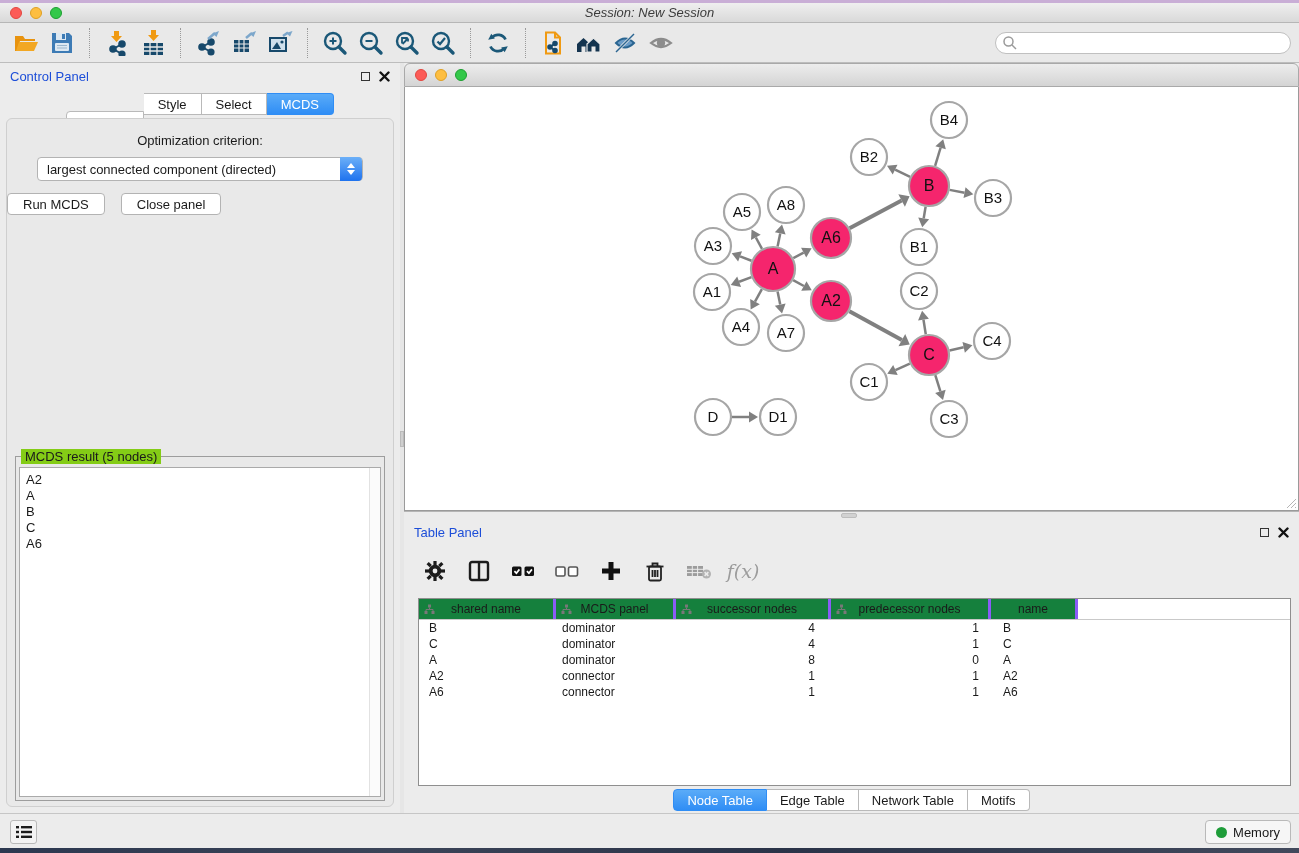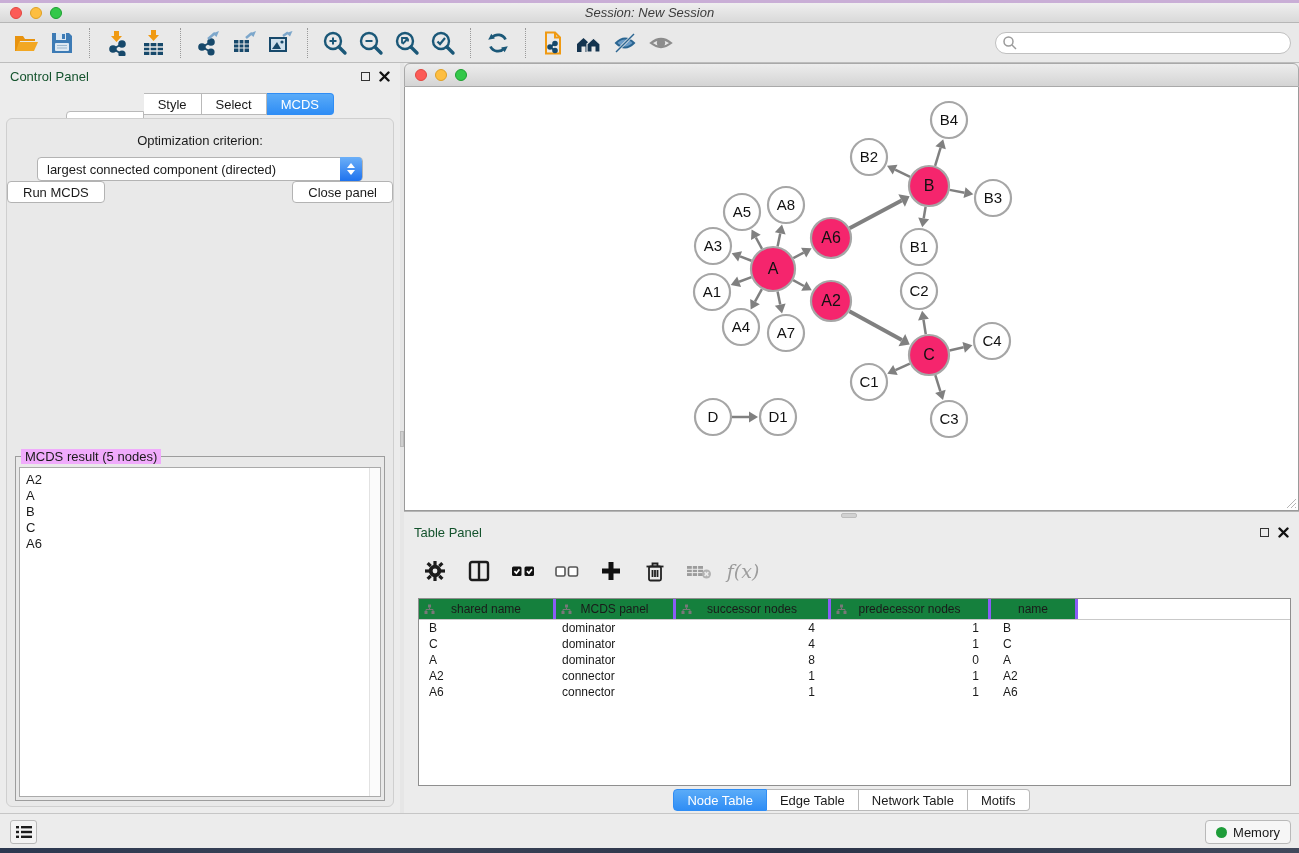--- a/index.html
+++ b/index.html
@@ -28,45 +28,45 @@
   .search-wrap input { width:100%; height:22px; border:1px solid #c0c0c0; border-radius:11px;
     background:#fff; padding:0 8px 0 26px; font-size:12px; outline:none; }
   .search-glass { position:absolute; left:7px; top:3px; }
 
   
   .main { position:absolute; left:0; top:63px; width:1299px; height:750px; }
 
   
   .control-panel { position:absolute; left:0; top:0; width:400px; height:750px; background:#ececec; }
   .panel-head { height:26px; display:flex; align-items:center; padding:0 10px; }
-  .panel-head .ph-title { color:#14532d; }
+  .panel-head .ph-title { color:#1d4ed8; }
   .panel-head .ph-btns { margin-left:auto; display:flex; gap:9px; align-items:center; }
   .cp-tabs { display:flex; justify-content:center; margin-top:4px; }
   .cp-tab { height:22px; padding:0 14px; display:flex; align-items:center; background:#fff;
     border:1px solid #b9b9b9; border-left:none; font-size:13px; }
   .cp-tab:first-child { border-left:1px solid #b9b9b9; border-radius:4px 0 0 4px;margin-top:18px; }
   .cp-tab:last-child { border-radius:0 4px 4px 0; }
   .cp-tab.active { background:linear-gradient(#5aabf8,#2f8df5); border-color:#2f8df5; color:#fff; }
   .cp-content { position:absolute; left:6px; right:6px; top:55px; bottom:6px;
     background:#e9e9e9; border:1px solid #cfcfcf; border-radius:6px; }
   .opt-label { text-align:center; margin-top:14px; }
   .dd { position:relative; margin:9px 30px 0 30px; height:24px; background:#fff;
     border:1px solid #b3b3b3; border-radius:4px; display:flex; align-items:center; }
   .dd-value { padding-left:9px; font-size:13px; }
   .dd-step { position:absolute; right:0; top:-1px; bottom:-1px; width:22px; border-radius:0 4px 4px 0;
     background:linear-gradient(#6cb0f8,#1e72ee); display:flex; flex-direction:column;
     align-items:center; justify-content:center; gap:2px; }
   .dd-step .tri-up { width:0;height:0;border-left:4px solid transparent;border-right:4px solid transparent;border-bottom:5px solid #fff; }
   .dd-step .tri-dn { width:0;height:0;border-left:4px solid transparent;border-right:4px solid transparent;border-top:5px solid #fff; }
-  .cp-buttons { display:flex; justify-content:space-between; gap:16px; }
+  .cp-buttons { display:flex; justify-content:flex-start; gap:16px; margin-top:12px; }
   .btn { height:22px; padding:0 15px; background:#fff; border:1px solid #b3b3b3; border-radius:4px;
     font-size:13px; display:flex; align-items:center; }
   .result-box { position:absolute; left:8px; right:8px; top:337px; height:345px;
     border:1px solid #9d9d9d; }
-  .result-legend { position:absolute; left:5px; top:-8px; background:#f0abfc; padding:0 4px; font-size:13px; }
+  .result-legend { position:absolute; left:5px; top:-8px; background:#84cc16; padding:0 4px; font-size:13px; }
   .result-list { position:absolute; left:3px; right:3px; top:10px; bottom:3px; background:#fff;
     border:1px solid #aaa; overflow:hidden; }
   .result-list ul { list-style:none; padding:4px 0 0 6px; }
   .result-list li { font-size:13px; line-height:16px; }
   .result-scroll { position:absolute; right:0; top:0; bottom:0; width:11px; background:#fbfbfb; border-left:1px solid #e2e2e2; }
 
   
   .v-split { position:absolute; left:400px; top:0; width:4px; height:750px; background:#e6e6e6; }
   .v-split .handle { position:absolute; left:0; top:368px; width:4px; height:16px; background:#cfcfcf; border:1px solid #bbb; }
 

